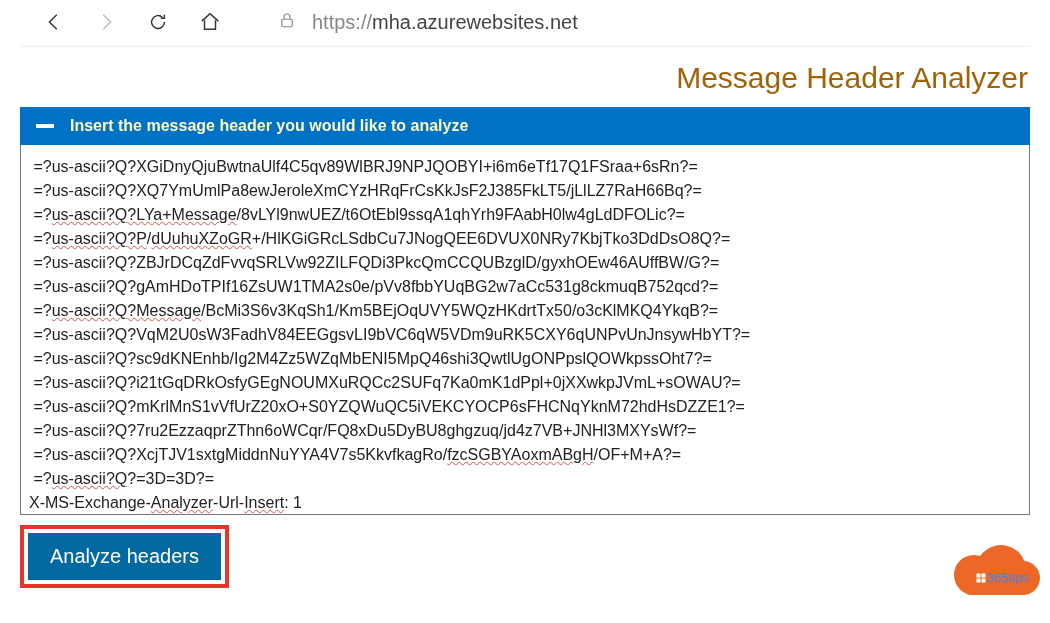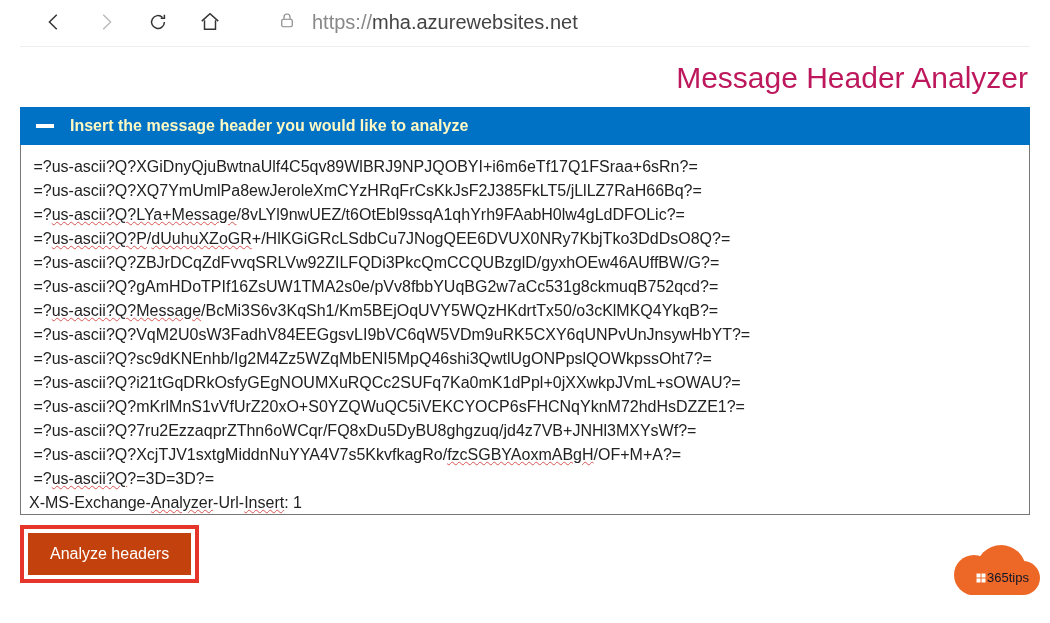--- a/index.html
+++ b/index.html
@@ -35,21 +35,21 @@
   }
   .addr-text {
     font-size: 20px;
     color: #888;
   }
   .addr-text .domain { color: #444; }
   .page-title {
     text-align: right;
     font-size: 30px;
     font-weight: 400;
-    color: #be185d;
+    color: #a16207;
     padding: 14px 22px 12px 0;
   }
   .panel {
     margin: 0 20px;
   }
   .panel-header {
     background: #0072C6;
     color: #fef9c3;
     padding: 10px 16px;
     display: flex;
@@ -84,25 +84,25 @@
     text-decoration-color: #d9534f;
     text-decoration-thickness: 1px;
   }
   .btn-wrap {
     margin: 10px 20px;
     display: inline-block;
     border: 4px solid #e6352a;
     padding: 4px;
   }
   .analyze-btn {
-    background: #c2410c;
+    background: #0369a1;
     color: #fff;
     border: none;
     padding: 12px 22px;
-    font-size: 16px;
+    font-size: 20px;
     font-family: inherit;
     cursor: pointer;
   }
   .badge {
     position: absolute;
     right: 12px;
     bottom: 28px;
   }
   .cloud {
     position: relative;
@@ -116,21 +116,21 @@
     border-radius: 50%;
   }
   .cloud::before { width: 40px; height: 40px; left: 0; bottom: 0; }
   .cloud::after  { width: 50px; height: 50px; left: 22px; bottom: 0; }
   .cloud .b1     { width: 34px; height: 34px; left: 52px; bottom: 0; }
   .cloud .base   { position:absolute; left:6px; bottom:0; width:72px; height:24px; background:#ed6826; border-radius:12px; }
   .cloud .txt {
     position: absolute;
     left: 0; right: 0; bottom: 10px;
     text-align: center;
-    color: #0f172a;
+    color: #3b82f6;
     font-size: 13px;
     font-weight: 500;
     z-index: 2;
     padding-left: 12px;
   }
 </style>
 </head>
 <body>
 
 

